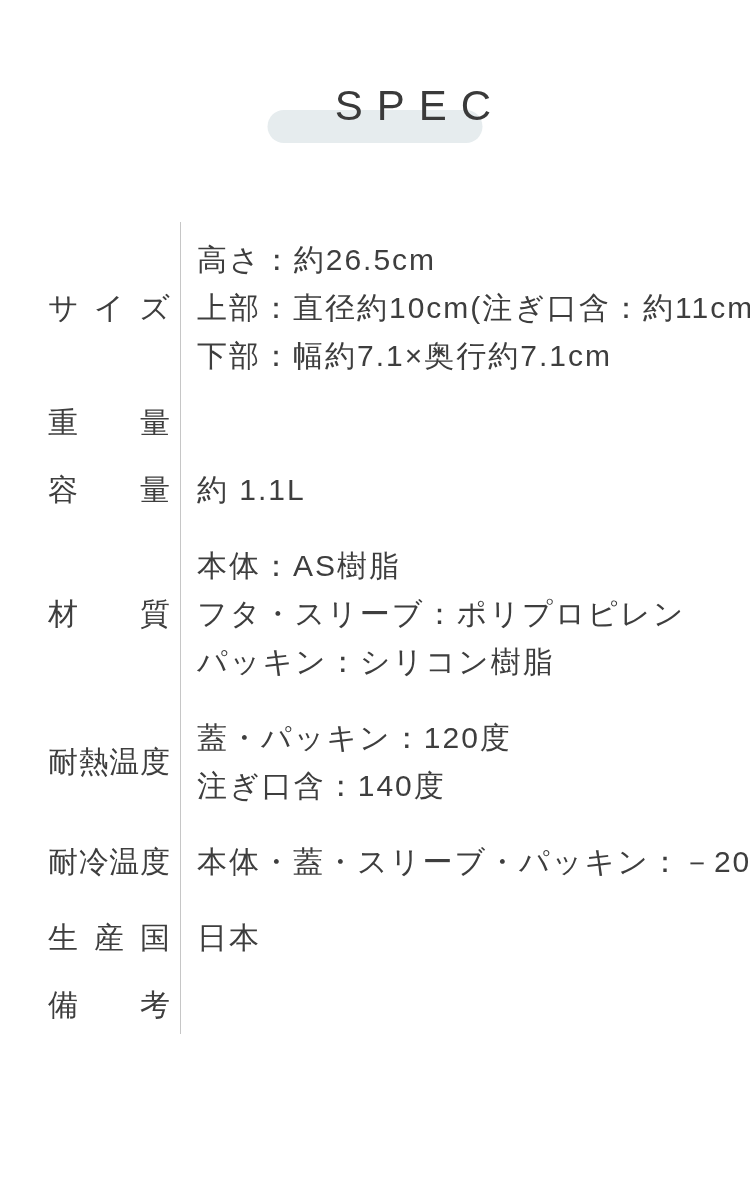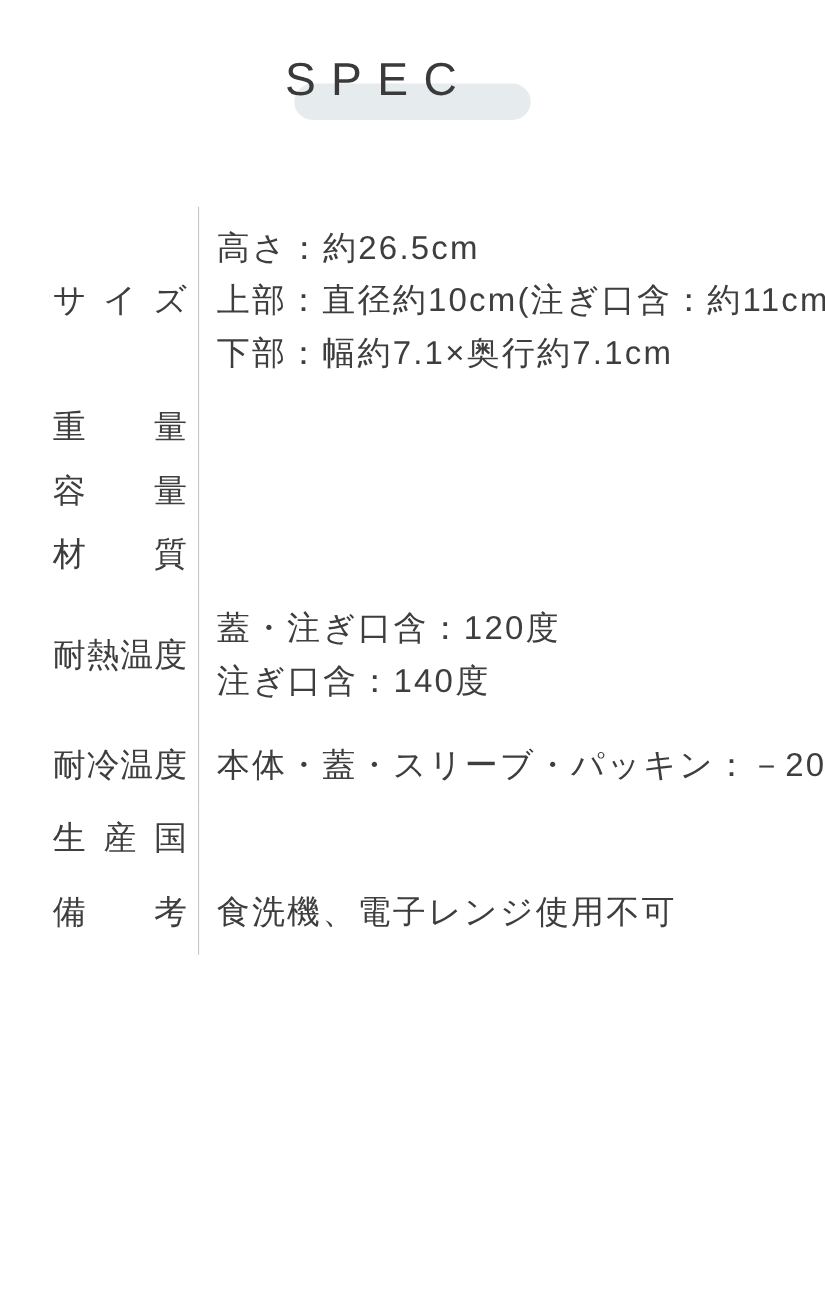--- a/index.html
+++ b/index.html
@@ -19,22 +19,22 @@
     height: 1196px;
     background: var(--bg);
     color: var(--text);
     font-family: "Liberation Sans", "DejaVu Sans", sans-serif;
     overflow: hidden;
   }
   .title-wrap {
     position: relative;
     width: 260px;
     height: 48px;
-    margin: 48px auto 0 auto;
-    text-align: left;
+    margin: 82px auto 0 auto;
+    text-align: right;
   }
   .title-pill {
     position: absolute;
     left: 50%;
     transform: translateX(-50%);
     top: 28px;
     width: 215px;
     height: 33px;
     border-radius: 17px;
     background: var(--pill);
@@ -104,60 +104,68 @@
         <div class="spec-label">
           <span>重</span>
           <span>量</span>
         </div>
       </div>
       <div class="spec-row">
         <div class="spec-label">
           <span>容</span>
           <span>量</span>
         </div>
+        <div class="spec-value">
+          <div class="spec-line">約 1.1L</div>
+        </div>
       </div>
       <div class="spec-row">
         <div class="spec-label">
           <span>材</span>
           <span>質</span>
+        </div>
+        <div class="spec-value">
+          <div class="spec-line">本体：AS樹脂</div>
+          <div class="spec-line">フタ・スリーブ：ポリプロピレン</div>
+          <div class="spec-line">パッキン：シリコン樹脂</div>
         </div>
       </div>
       <div class="spec-row">
         <div class="spec-label">
           <span>耐</span>
           <span>熱</span>
           <span>温</span>
           <span>度</span>
         </div>
         <div class="spec-value">
-          <div class="spec-line">蓋・注ぎ口含：120度</div>
+          <div class="spec-line">蓋・パッキン：120度</div>
           <div class="spec-line">注ぎ口含：140度</div>
         </div>
       </div>
       <div class="spec-row">
         <div class="spec-label">
           <span>耐</span>
           <span>冷</span>
           <span>温</span>
           <span>度</span>
         </div>
         <div class="spec-value">
           <div class="spec-line">本体・蓋・スリーブ・パッキン：－20度</div>
         </div>
       </div>
       <div class="spec-row">
         <div class="spec-label">
           <span>生</span>
           <span>産</span>
           <span>国</span>
         </div>
+        <div class="spec-value">
+          <div class="spec-line">日本</div>
+        </div>
       </div>
       <div class="spec-row">
         <div class="spec-label">
           <span>備</span>
           <span>考</span>
         </div>
-        <div class="spec-value">
-          <div class="spec-line">食洗機、電子レンジ使用不可</div>
-        </div>
       </div>
     </div>
 </div>
 
 </body></html>

